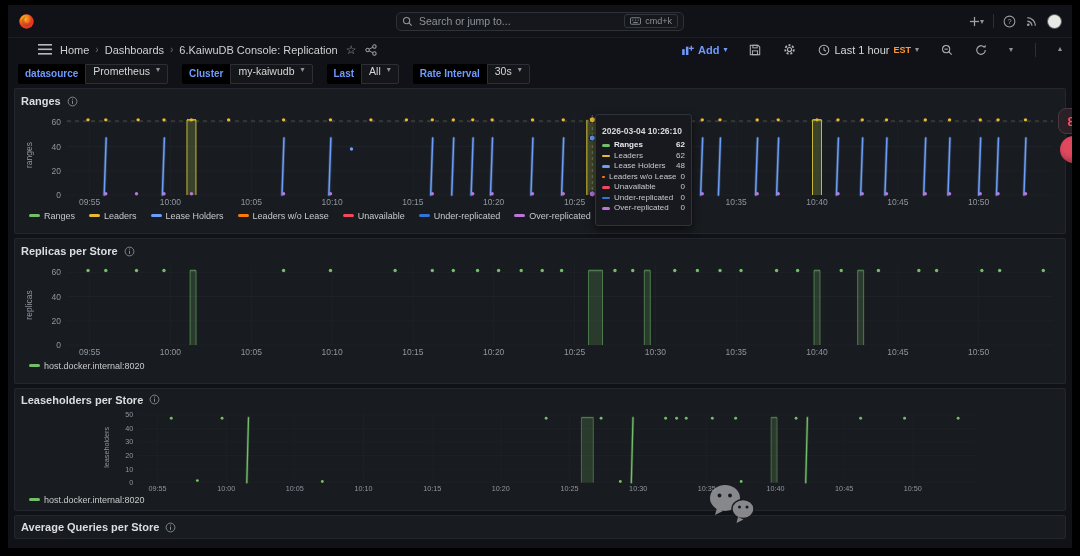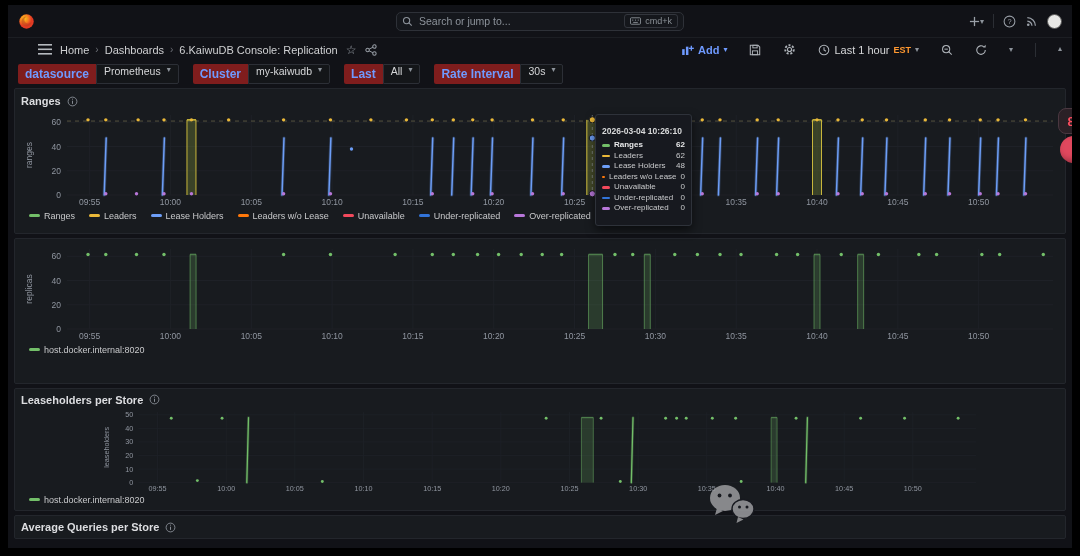--- a/index.html
+++ b/index.html
@@ -34,21 +34,21 @@
   .crumb-icons { display:flex; gap:8px; color:#9aa0a8; align-items:center; }
   .toolbar { margin-left:auto; display:flex; align-items:center; gap:22px;
     color:#aeb3b9; font-size:11px; }
   .add-btn { color:#6f9aff; display:flex; gap:4px; align-items:center; font-weight:600; }
   .time-btn { display:flex; align-items:center; gap:4px; color:#d5d6d8; }
   .tz { color:#ff9830; font-size:9px; font-weight:700; }
 
   
   .filter-row { height:25px; display:flex; align-items:center; gap:14px; padding:0 10px; }
   .fgroup { display:flex; height:20px; }
-  .flabel { background:#7f1d1d; color:#6f9aff; font-size:12px; font-weight:600;
+  .flabel { background:#000000; color:#6f9aff; font-size:10px; font-weight:600;
     display:flex; align-items:center; padding:0 7px; border-radius:2px 0 0 2px; }
   .fvalue { background:#141619; border:1px solid #2c2f36; color:#d5d6d8;
     font-size:10.5px; display:flex; gap:6px; padding:0 7px;
     border-radius:0 2px 2px 0; }
 
   
   .dash { position:relative; padding:2px 6px 0; }
   .panel { background:#181b1f; border:1px solid #23262c; border-radius:2px;
     margin-bottom:4px; padding:4px 6px; display:flex; flex-direction:column; }
   .panel-header { display:flex; align-items:center; gap:6px; height:16px; justify-content:flex-start; }
@@ -419,20 +419,28 @@
           <span class="legend-item"><span class="sw" style="background:#eab839"></span>Leaders</span>
           <span class="legend-item"><span class="sw" style="background:#6d9ef7"></span>Lease Holders</span>
           <span class="legend-item"><span class="sw" style="background:#ff780a"></span>Leaders w/o Lease</span>
           <span class="legend-item"><span class="sw" style="background:#f2495c"></span>Unavailable</span>
           <span class="legend-item"><span class="sw" style="background:#3274d9"></span>Under-replicated</span>
           <span class="legend-item"><span class="sw" style="background:#b877d9"></span>Over-replicated</span>
         </div>
     </section>
 
     <section class="panel" style="height:146px">
+      <div class="panel-header">
+        <span class="panel-title">Replicas per Store</span>
+        <svg width="11" height="11" viewBox="0 0 14 14">
+          <circle cx="7" cy="7" r="5.6" fill="none" stroke="#8d939b" stroke-width="1.1"></circle>
+          <rect x="6.4" y="6" width="1.2" height="4" fill="#8d939b"></rect>
+            <rect x="6.4" y="3.4" width="1.2" height="1.2" fill="#8d939b"></rect>
+        </svg>
+      </div>
       <svg class="chart" width="1040" height="99" viewBox="0 0 1040 99">
           <line x1="68.62950819672132" y1="6" x2="68.62950819672132" y2="86" stroke="#1e2127"></line>
           <text x="68.62950819672132" y="96" text-anchor="middle" class="ax">09:55</text>
           <line x1="149.44918032786887" y1="6" x2="149.44918032786887" y2="86" stroke="#1e2127"></line>
           <text x="149.44918032786887" y="96" text-anchor="middle" class="ax">10:00</text>
           <line x1="230.26885245901641" y1="6" x2="230.26885245901641" y2="86" stroke="#1e2127"></line>
           <text x="230.26885245901641" y="96" text-anchor="middle" class="ax">10:05</text>
           <line x1="311.0885245901639" y1="6" x2="311.0885245901639" y2="86" stroke="#1e2127"></line>
           <text x="311.0885245901639" y="96" text-anchor="middle" class="ax">10:10</text>
           <line x1="391.9081967213115" y1="6" x2="391.9081967213115" y2="86" stroke="#1e2127"></line>

